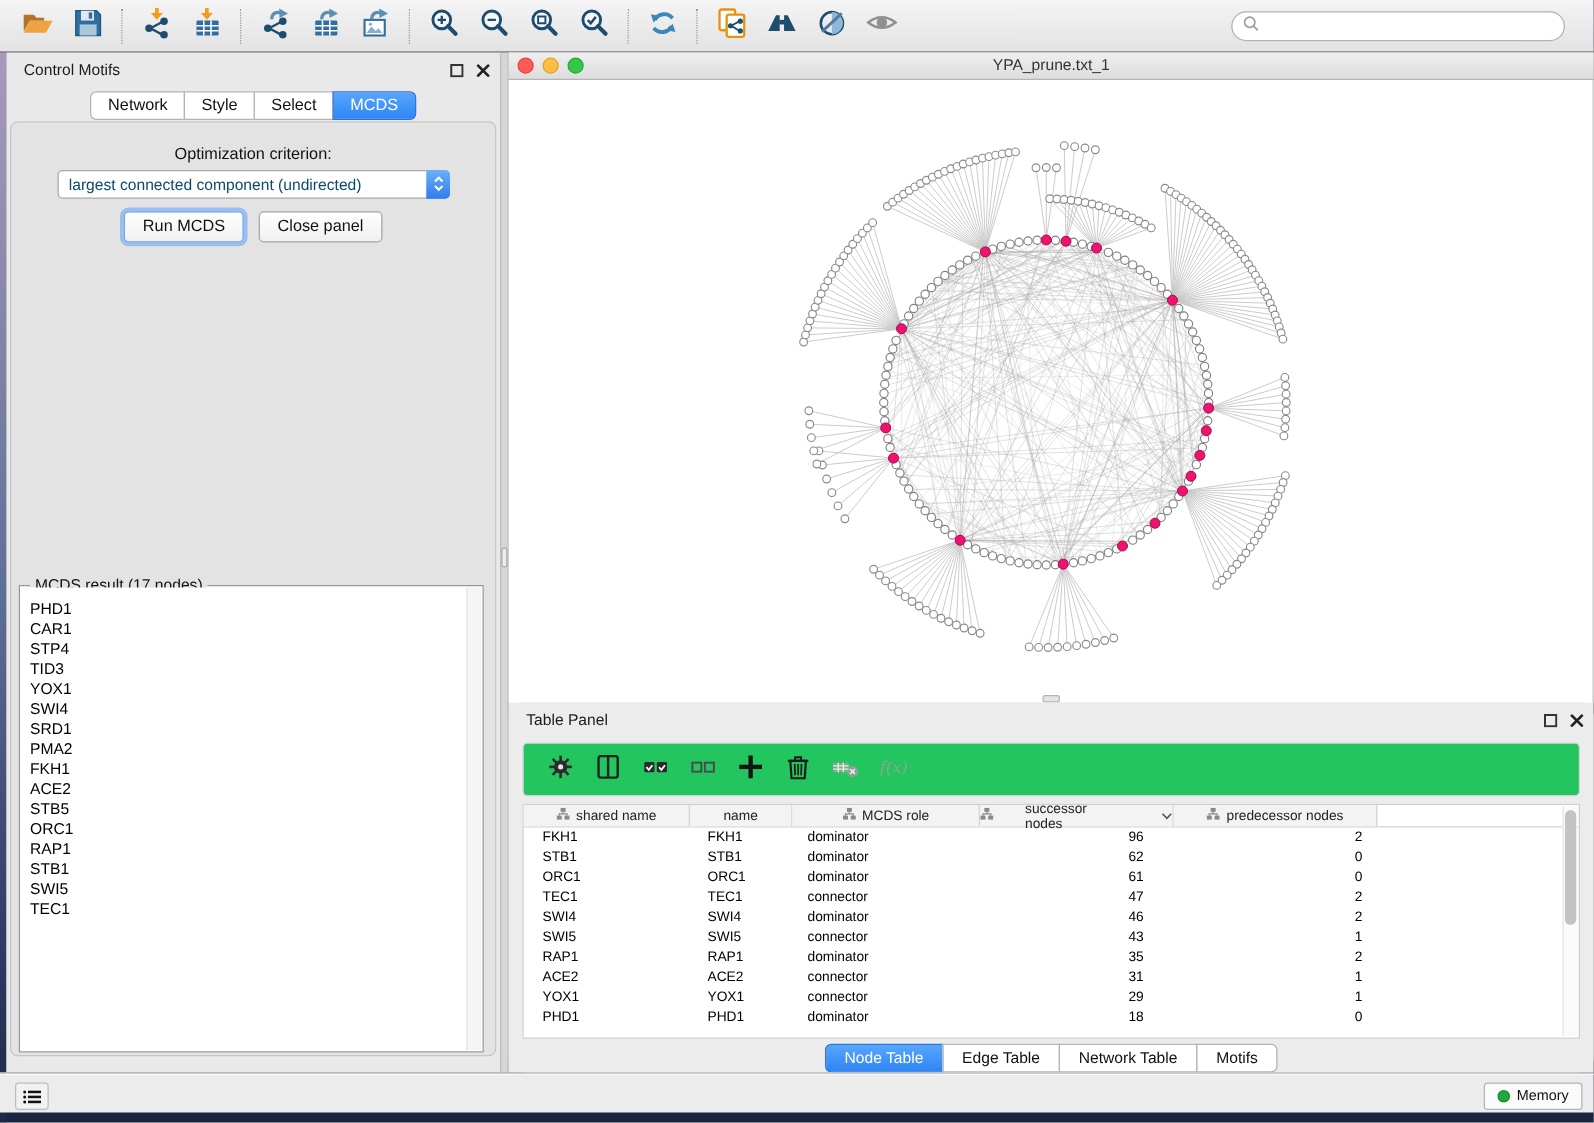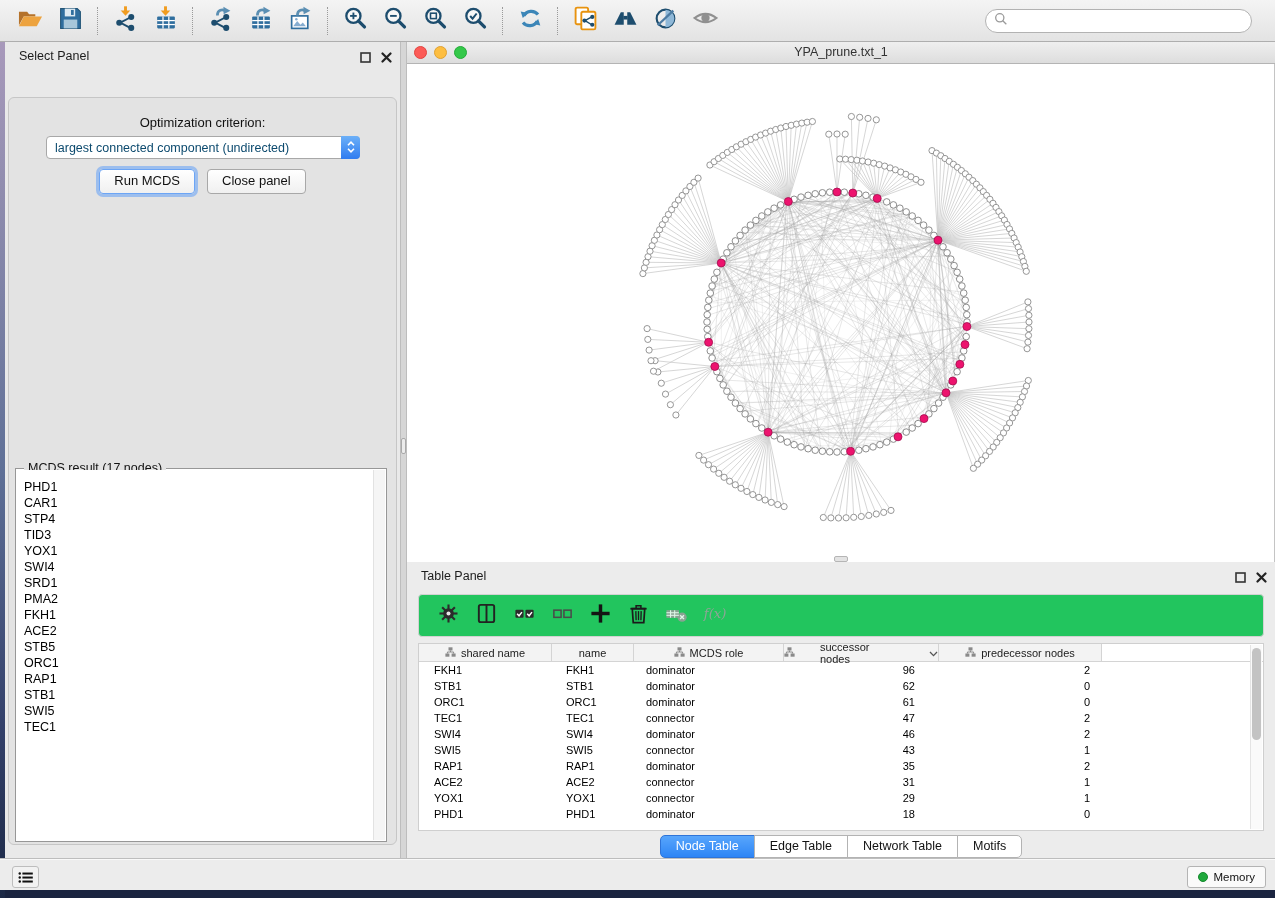--- a/index.html
+++ b/index.html
@@ -297,30 +297,36 @@
             <line x1="9.4" y1="9.4" x2="13.2" y2="13.2" stroke="#9a9a9a" stroke-width="1.4"></line>
           </svg></span>
         <input value="" placeholder="" style="">
       </span>
     </div>
 
   <div class="wall-left"></div>
 
   <div class="control-panel">
     <div class="cp-header">
-      <span class="panel-title">Select Panel</span>
+      <span class="panel-title">Control Motifs</span>
       <span class="win-ctrls">
         <span><svg viewBox="0 0 11 11">
               <rect x="1" y="1" width="9" height="9" fill="none" stroke="#333" stroke-width="1.6"></rect>
             </svg></span>
         <span><svg viewBox="0 0 11 11">
               <path d="M1.5 1.5 l8 8 M9.5 1.5 l-8 8" stroke="#222" stroke-width="2.2" stroke-linecap="round"></path>
             </svg></span>
       </span>
     </div>
+    <div class="cp-tabs seg">
+        <span class="seg-tab">Network</span>
+        <span class="seg-tab">Style</span>
+        <span class="seg-tab">Select</span>
+        <span class="seg-tab active">MCDS</span>
+      </div>
     <div class="cp-inner">
       <div class="opt-label">Optimization criterion:</div>
       <div class="combo">
         <span class="combo-value">largest connected component (undirected)</span>
         <span class="combo-cap">
             <svg viewBox="0 0 10 14">
               <path d="M2 5.2 L5 2.2 8 5.2 M2 8.8 L5 11.8 8 8.8" stroke="#fff" stroke-width="1.6" fill="none"></path>
             </svg>
           </span>
       </div>

